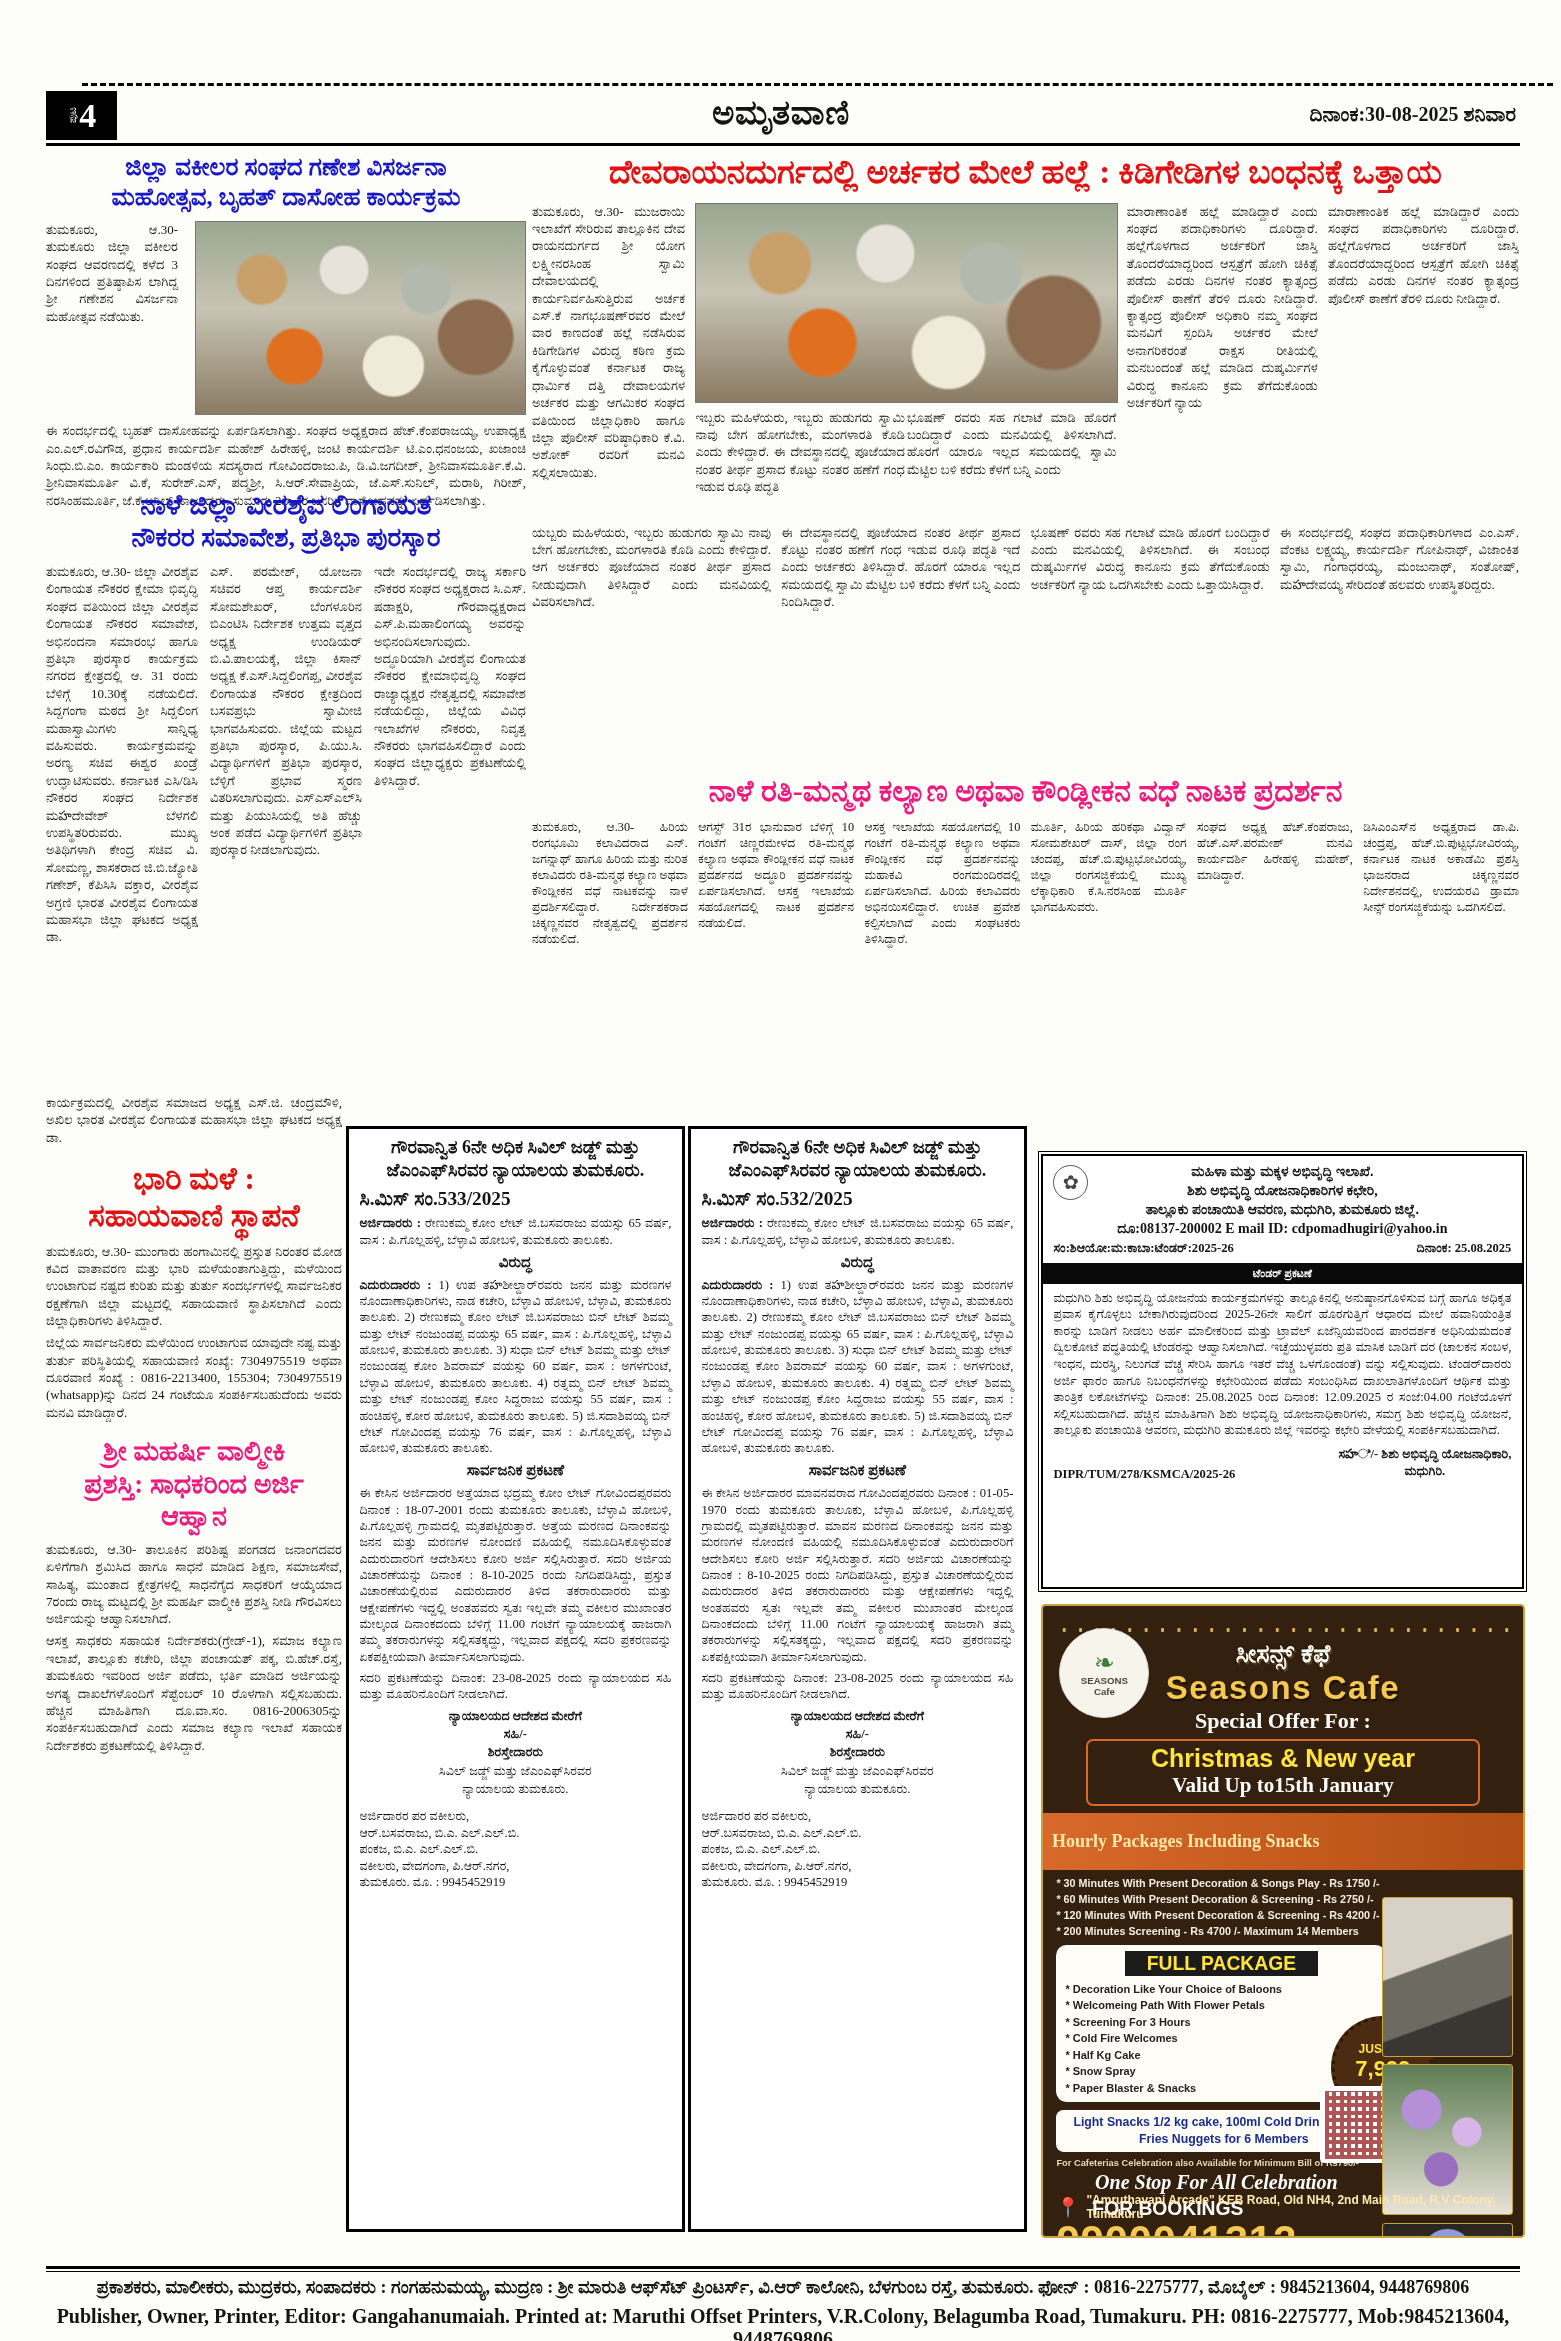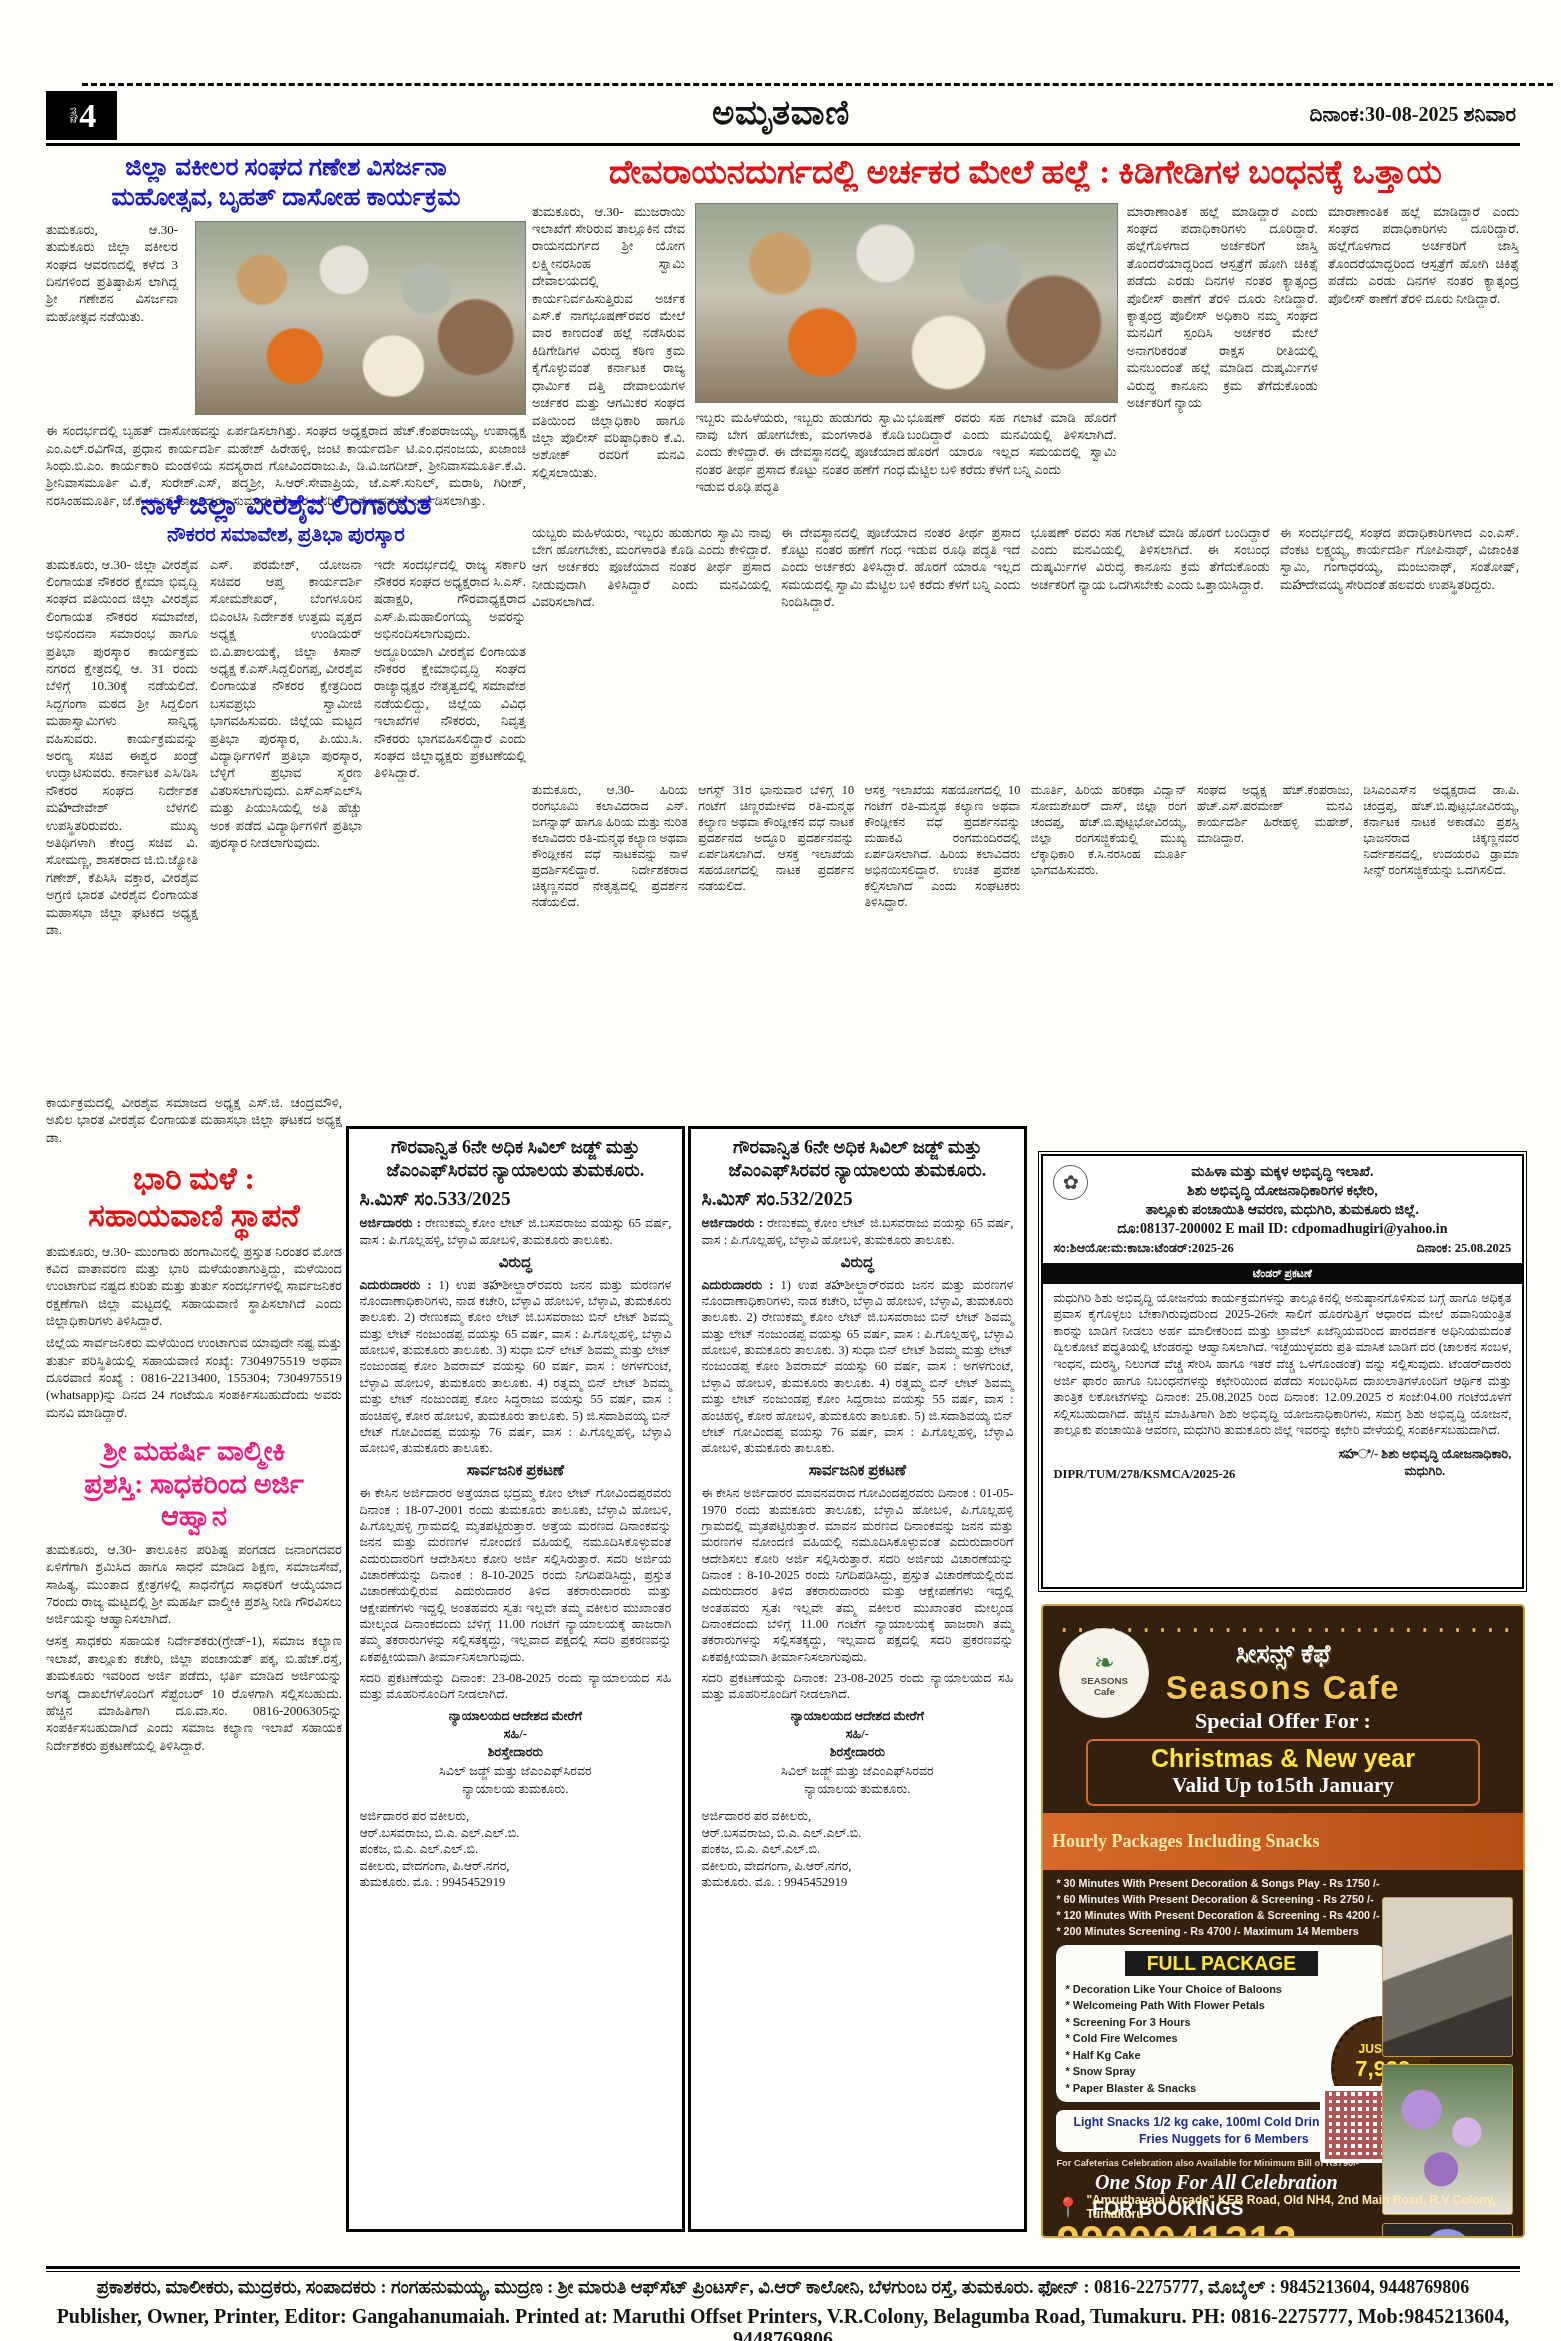--- a/index.html
+++ b/index.html
@@ -117,21 +117,21 @@
     <div class="hl-blue" style="font-size:24.5px;">ಮಹೋತ್ಸವ, ಬೃಹತ್ ದಾಸೋಹ ಕಾರ್ಯಕ್ರಮ</div>
     <div style="display:flex;gap:17px;margin-top:9px;">
       <div class="kn just" style="width:132px;">ತುಮಕೂರು, ಆ.30- ತುಮಕೂರು ಜಿಲ್ಲಾ ವಕೀಲರ ಸಂಘದ ಆವರಣದಲ್ಲಿ ಕಳೆದ 3 ದಿನಗಳಿಂದ ಪ್ರತಿಷ್ಠಾಪಿಸ ಲಾಗಿದ್ದ ಶ್ರೀ ಗಣೇಶನ ವಿಸರ್ಜನಾ ಮಹೋತ್ಸವ ನಡೆಯಿತು.</div>
       <div class="photo" style="flex:1;height:192px;"></div>
     </div>
     <div class="kn just" style="margin-top:7.4px;">ಈ ಸಂದರ್ಭದಲ್ಲಿ ಬೃಹತ್ ದಾಸೋಹವನ್ನು ಏರ್ಪಡಿಸಲಾಗಿತ್ತು. ಸಂಘದ ಅಧ್ಯಕ್ಷರಾದ ಹೆಚ್.ಕೆಂಪರಾಜಯ್ಯ, ಉಪಾಧ್ಯಕ್ಷ ಎಂ.ಎಲ್.ರವಿಗೌಡ, ಪ್ರಧಾನ ಕಾರ್ಯದರ್ಶಿ ಮಹೇಶ್ ಹಿರೇಹಳ್ಳಿ, ಜಂಟಿ ಕಾರ್ಯದರ್ಶಿ ಟಿ.ಎಂ.ಧನಂಜಯ, ಖಜಾಂಚಿ ಸಿಂಧು.ಬಿ.ಎಂ. ಕಾರ್ಯಕಾರಿ ಮಂಡಳಿಯ ಸದಸ್ಯರಾದ ಗೋವಿಂದರಾಜು.ಪಿ, ಡಿ.ವಿ.ಜಗದೀಶ್, ಶ್ರೀನಿವಾಸಮೂರ್ತಿ.ಕೆ.ವಿ. ಶ್ರೀನಿವಾಸಮೂರ್ತಿ ವಿ.ಕೆ, ಸುರೇಶ್.ಎಸ್, ಪದ್ಮಶ್ರೀ, ಸಿ.ಆರ್.ಸೇವಾಪ್ರಿಯ, ಜೆ.ಎಸ್.ಸುನಿಲ್, ಮರಾಠಿ, ಗಿರೀಶ್, ನರಸಿಂಹಮೂರ್ತಿ, ಜೆ.ಕೆ.ಅನಿಲ್ ಹಾಜರಿದ್ದರು. ಸುಮಾರು 2ಸಾವಿರ ಜನರಿಗೆ ದಾಸೋಹವನ್ನು ಏರ್ಪಡಿಸಲಾಗಿತ್ತು.</div>
   </div>
 
   <div class="abs" style="left:46px;top:488px;width:480px;">
     <div class="hl-blue" style="font-size:28px;">ನಾಳೆ ಜಿಲ್ಲಾ ವೀರಶೈವ ಲಿಂಗಾಯತ</div>
-    <div class="hl-blue" style="font-size:20px;">ನೌಕರರ ಸಮಾವೇಶ, ಪ್ರತಿಭಾ ಪುರಸ್ಕಾರ</div>
+    <div class="hl-blue" style="font-size:26px;">ನೌಕರರ ಸಮಾವೇಶ, ಪ್ರತಿಭಾ ಪುರಸ್ಕಾರ</div>
     <div class="cols" style="margin-top:9px;height:513px;">
       <div class="col kn just">ತುಮಕೂರು, ಆ.30- ಜಿಲ್ಲಾ ವೀರಶೈವ ಲಿಂಗಾಯತ ನೌಕರರ ಕ್ಷೇಮಾ ಭಿವೃದ್ಧಿ ಸಂಘದ ವತಿಯಿಂದ ಜಿಲ್ಲಾ ವೀರಶೈವ ಲಿಂಗಾಯತ ನೌಕರರ ಸಮಾವೇಶ, ಅಭಿನಂದನಾ ಸಮಾರಂಭ ಹಾಗೂ ಪ್ರತಿಭಾ ಪುರಸ್ಕಾರ ಕಾರ್ಯಕ್ರಮ ನಗರದ ಕ್ಷೇತ್ರದಲ್ಲಿ ಆ. 31 ರಂದು ಬೆಳಿಗ್ಗೆ 10.30ಕ್ಕೆ ನಡೆಯಲಿದೆ. ಸಿದ್ದಗಂಗಾ ಮಠದ ಶ್ರೀ ಸಿದ್ದಲಿಂಗ ಮಹಾಸ್ವಾಮಿಗಳು ಸಾನ್ನಿಧ್ಯ ವಹಿಸುವರು. ಕಾರ್ಯಕ್ರಮವನ್ನು ಅರಣ್ಯ ಸಚಿವ ಈಶ್ವರ ಖಂಡ್ರೆ ಉದ್ಘಾಟಿಸುವರು. ಕರ್ನಾಟಕ ಎಸಿ/ಡಿಸಿ ನೌಕರರ ಸಂಘದ ನಿರ್ದೇಶಕ ಮహದೇವೇಶ್ ಬೆಳಗಲಿ ಉಪಸ್ಥಿತರಿರುವರು. ಮುಖ್ಯ ಅತಿಥಿಗಳಾಗಿ ಕೇಂದ್ರ ಸಚಿವ ವಿ. ಸೋಮಣ್ಣ, ಶಾಸಕರಾದ ಜಿ.ಬಿ.ಜ್ಯೋತಿ ಗಣೇಶ್, ಕೆಪಿಸಿಸಿ ವಕ್ತಾರ, ವೀರಶೈವ ಅಗ್ರಣಿ ಭಾರತ ವೀರಶೈವ ಲಿಂಗಾಯತ ಮಹಾಸಭಾ ಜಿಲ್ಲಾ ಘಟಕದ ಅಧ್ಯಕ್ಷ ಡಾ.</div>
       <div class="col kn just">ಎಸ್. ಪರಮೇಶ್, ಯೋಜನಾ ಸಚಿವರ ಆಪ್ತ ಕಾರ್ಯದರ್ಶಿ ಸೋಮಶೇಖರ್, ಬೆಂಗಳೂರಿನ ಬಿಎಂಟಿಸಿ ನಿರ್ದೇಶಕ ಉತ್ತಮ ವೃತ್ತದ ಅಧ್ಯಕ್ಷ ಉಂಡಿಯರ್ ಬಿ.ವಿ.ಪಾಲಯಕ್ಕೆ, ಜಿಲ್ಲಾ ಕಿಸಾನ್ ಅಧ್ಯಕ್ಷ ಕೆ.ಎಸ್.ಸಿದ್ದಲಿಂಗಪ್ಪ, ವೀರಶೈವ ಲಿಂಗಾಯತ ನೌಕರರ ಕ್ಷೇತ್ರದಿಂದ ಬಸವಪ್ರಭು ಸ್ವಾಮೀಜಿ ಭಾಗವಹಿಸುವರು. ಜಿಲ್ಲೆಯ ಮಟ್ಟದ ಪ್ರತಿಭಾ ಪುರಸ್ಕಾರ, ಪಿ.ಯು.ಸಿ. ವಿದ್ಯಾರ್ಥಿಗಳಿಗೆ ಪ್ರತಿಭಾ ಪುರಸ್ಕಾರ, ಬೆಳ್ಳಿಗೆ ಪ್ರಭಾವ ಸ್ಮರಣ ವಿತರಿಸಲಾಗುವುದು. ಎಸ್‌ಎಸ್‌ಎಲ್‌ಸಿ ಮತ್ತು ಪಿಯುಸಿಯಲ್ಲಿ ಅತಿ ಹೆಚ್ಚು ಅಂಕ ಪಡೆದ ವಿದ್ಯಾರ್ಥಿಗಳಿಗೆ ಪ್ರತಿಭಾ ಪುರಸ್ಕಾರ ನೀಡಲಾಗುವುದು.</div>
       <div class="col kn just">ಇದೇ ಸಂದರ್ಭದಲ್ಲಿ ರಾಜ್ಯ ಸರ್ಕಾರಿ ನೌಕರರ ಸಂಘದ ಅಧ್ಯಕ್ಷರಾದ ಸಿ.ಎಸ್. ಷಡಾಕ್ಷರಿ, ಗೌರವಾಧ್ಯಕ್ಷರಾದ ಎಸ್.ಪಿ.ಮಹಾಲಿಂಗಯ್ಯ ಅವರನ್ನು ಅಭಿನಂದಿಸಲಾಗುವುದು. ಅದ್ಧೂರಿಯಾಗಿ ವೀರಶೈವ ಲಿಂಗಾಯತ ನೌಕರರ ಕ್ಷೇಮಾಭಿವೃದ್ಧಿ ಸಂಘದ ರಾಜ್ಯಾಧ್ಯಕ್ಷರ ನೇತೃತ್ವದಲ್ಲಿ ಸಮಾವೇಶ ನಡೆಯಲಿದ್ದು, ಜಿಲ್ಲೆಯ ವಿವಿಧ ಇಲಾಖೆಗಳ ನೌಕರರು, ನಿವೃತ್ತ ನೌಕರರು ಭಾಗವಹಿಸಲಿದ್ದಾರೆ ಎಂದು ಸಂಘದ ಜಿಲ್ಲಾಧ್ಯಕ್ಷರು ಪ್ರಕಟಣೆಯಲ್ಲಿ ತಿಳಿಸಿದ್ದಾರೆ.</div>
     </div>
   </div>
 
   <div class="abs" style="left:46px;top:1094px;width:296px;height:1133px;overflow:hidden;">
     <div class="kn just">ಕಾರ್ಯಕ್ರಮದಲ್ಲಿ ವೀರಶೈವ ಸಮಾಜದ ಅಧ್ಯಕ್ಷ ಎಸ್.ಜಿ. ಚಂದ್ರಮೌಳಿ, ಅಖಿಲ ಭಾರತ ವೀರಶೈವ ಲಿಂಗಾಯತ ಮಹಾಸಭಾ ಜಿಲ್ಲಾ ಘಟಕದ ಅಧ್ಯಕ್ಷ ಡಾ.</div>
     <div class="hl-red" style="font-size:31px;margin-top:13.4px;">ಭಾರಿ ಮಳೆ :</div>
@@ -161,20 +161,21 @@
     </div>
     <div style="display:flex;gap:10.4px;margin-top:6px;height:220px;overflow:hidden;">
       <div class="col kn just">ಯಬ್ಬರು ಮಹಿಳೆಯರು, ಇಬ್ಬರು ಹುಡುಗರು ಸ್ವಾಮಿ ನಾವು ಬೇಗ ಹೋಗಬೇಕು, ಮಂಗಳಾರತಿ ಕೊಡಿ ಎಂದು ಕೇಳಿದ್ದಾರೆ. ಆಗ ಅರ್ಚಕರು ಪೂಜೆಯಾದ ನಂತರ ತೀರ್ಥ ಪ್ರಸಾದ ನೀಡುವುದಾಗಿ ತಿಳಿಸಿದ್ದಾರೆ ಎಂದು ಮನವಿಯಲ್ಲಿ ವಿವರಿಸಲಾಗಿದೆ.</div>
       <div class="col kn just">ಈ ದೇವಸ್ಥಾನದಲ್ಲಿ ಪೂಜೆಯಾದ ನಂತರ ತೀರ್ಥ ಪ್ರಸಾದ ಕೊಟ್ಟು ನಂತರ ಹಣೆಗೆ ಗಂಧ ಇಡುವ ರೂಢಿ ಪದ್ಧತಿ ಇದೆ ಎಂದು ಅರ್ಚಕರು ತಿಳಿಸಿದ್ದಾರೆ. ಹೊರಗೆ ಯಾರೂ ಇಲ್ಲದ ಸಮಯದಲ್ಲಿ ಸ್ವಾಮಿ ಮೆಟ್ಟಿಲ ಬಳಿ ಕರೆದು ಕೆಳಗೆ ಬನ್ನಿ ಎಂದು ನಿಂದಿಸಿದ್ದಾರೆ.</div>
       <div class="col kn just">ಭೂಷಣ್ ರವರು ಸಹ ಗಲಾಟೆ ಮಾಡಿ ಹೊರಗೆ ಬಂದಿದ್ದಾರೆ ಎಂದು ಮನವಿಯಲ್ಲಿ ತಿಳಿಸಲಾಗಿದೆ. ಈ ಸಂಬಂಧ ದುಷ್ಕರ್ಮಿಗಳ ವಿರುದ್ಧ ಕಾನೂನು ಕ್ರಮ ತೆಗೆದುಕೊಂಡು ಅರ್ಚಕರಿಗೆ ನ್ಯಾಯ ಒದಗಿಸಬೇಕು ಎಂದು ಒತ್ತಾಯಿಸಿದ್ದಾರೆ.</div>
       <div class="col kn just">ಈ ಸಂದರ್ಭದಲ್ಲಿ ಸಂಘದ ಪದಾಧಿಕಾರಿಗಳಾದ ಎಂ.ಎಸ್. ವೆಂಕಟ ಲಕ್ಷ್ಮಯ್ಯ, ಕಾರ್ಯದರ್ಶಿ ಗೋಪಿನಾಥ್, ವಿಜಾಂಕಿತ ಸ್ವಾಮಿ, ಗಂಗಾಧರಯ್ಯ, ಮಂಜುನಾಥ್, ಸಂತೋಷ್, ಮహದೇವಯ್ಯ ಸೇರಿದಂತೆ ಹಲವರು ಉಪಸ್ಥಿತರಿದ್ದರು.</div>
     </div>
   </div>
 
   <div class="abs" style="left:532px;top:773px;width:987px;">
+    <div class="hl-pink" style="font-size:30px;">ನಾಳೆ ರತಿ-ಮನ್ಮಥ ಕಲ್ಯಾಣ ಅಥವಾ ಕೌಂಡ್ಲೀಕನ ವಧೆ ನಾಟಕ ಪ್ರದರ್ಶನ</div>
     <div style="display:flex;gap:10.4px;margin-top:10.4px;height:297px;overflow:hidden;">
       <div class="col kn-sm just">ತುಮಕೂರು, ಆ.30- ಹಿರಿಯ ರಂಗಭೂಮಿ ಕಲಾವಿದರಾದ ಎನ್. ಜಗನ್ನಾಥ್ ಹಾಗೂ ಹಿರಿಯ ಮತ್ತು ನುರಿತ ಕಲಾವಿದರು ರತಿ-ಮನ್ಮಥ ಕಲ್ಯಾಣ ಅಥವಾ ಕೌಂಡ್ಲೀಕನ ವಧೆ ನಾಟಕವನ್ನು ನಾಳೆ ಪ್ರದರ್ಶಿಸಲಿದ್ದಾರೆ. ನಿರ್ದೇಶಕರಾದ ಚಿಕ್ಕಣ್ಣನವರ ನೇತೃತ್ವದಲ್ಲಿ ಪ್ರದರ್ಶನ ನಡೆಯಲಿದೆ.</div>
       <div class="col kn-sm just">ಆಗಸ್ಟ್ 31ರ ಭಾನುವಾರ ಬೆಳಿಗ್ಗೆ 10 ಗಂಟೆಗೆ ಚಿಣ್ಣರಮೇಳದ ರತಿ-ಮನ್ಮಥ ಕಲ್ಯಾಣ ಅಥವಾ ಕೌಂಡ್ಲೀಕನ ವಧೆ ನಾಟಕ ಪ್ರದರ್ಶನದ ಅದ್ಧೂರಿ ಪ್ರದರ್ಶನವನ್ನು ಏರ್ಪಡಿಸಲಾಗಿದೆ. ಆಸಕ್ತ ಇಲಾಖೆಯ ಸಹಯೋಗದಲ್ಲಿ ನಾಟಕ ಪ್ರದರ್ಶನ ನಡೆಯಲಿದೆ.</div>
       <div class="col kn-sm just">ಆಸಕ್ತ ಇಲಾಖೆಯ ಸಹಯೋಗದಲ್ಲಿ 10 ಗಂಟೆಗೆ ರತಿ-ಮನ್ಮಥ ಕಲ್ಯಾಣ ಅಥವಾ ಕೌಂಡ್ಲೀಕನ ವಧೆ ಪ್ರದರ್ಶನವನ್ನು ಮಹಾಕವಿ ರಂಗಮಂದಿರದಲ್ಲಿ ಏರ್ಪಡಿಸಲಾಗಿದೆ. ಹಿರಿಯ ಕಲಾವಿದರು ಅಭಿನಯಿಸಲಿದ್ದಾರೆ. ಉಚಿತ ಪ್ರವೇಶ ಕಲ್ಪಿಸಲಾಗಿದೆ ಎಂದು ಸಂಘಟಕರು ತಿಳಿಸಿದ್ದಾರೆ.</div>
       <div class="col kn-sm just">ಮೂರ್ತಿ, ಹಿರಿಯ ಹರಿಕಥಾ ವಿದ್ವಾನ್ ಸೋಮಶೇಖರ್ ದಾಸ್, ಜಿಲ್ಲಾ ರಂಗ ಚಂದಪ್ಪ, ಹೆಚ್.ಬಿ.ಪುಟ್ಟಭೋವಿರಯ್ಯ, ಜಿಲ್ಲಾ ರಂಗಸಜ್ಜಿಕೆಯಲ್ಲಿ ಮುಖ್ಯ ಲೆಕ್ಕಾಧಿಕಾರಿ ಕೆ.ಸಿ.ನರಸಿಂಹ ಮೂರ್ತಿ ಭಾಗವಹಿಸುವರು.</div>
       <div class="col kn-sm just">ಸಂಘದ ಅಧ್ಯಕ್ಷ ಹೆಚ್.ಕೆಂಪರಾಜು, ಹೆಚ್.ಎಸ್.ಪರಮೇಶ್ ಮನವಿ ಕಾರ್ಯದರ್ಶಿ ಹಿರೇಹಳ್ಳಿ ಮಹೇಶ್, ಮಾಡಿದ್ದಾರೆ.</div>
       <div class="col kn-sm just">ಡಿಸಿಎಂಎಸ್‌ನ ಅಧ್ಯಕ್ಷರಾದ ಡಾ.ಪಿ. ಚಂದ್ರಪ್ಪ, ಹೆಚ್.ಬಿ.ಪುಟ್ಟಭೋವಿರಯ್ಯ, ಕರ್ನಾಟಕ ನಾಟಕ ಅಕಾಡೆಮಿ ಪ್ರಶಸ್ತಿ ಭಾಜನರಾದ ಚಿಕ್ಕಣ್ಣನವರ ನಿರ್ದೇಶನದಲ್ಲಿ, ಉದಯರವಿ ಡ್ರಾಮಾ ಸೀನ್ಸ್ ರಂಗಸಜ್ಜಿಕೆಯನ್ನು ಒದಗಿಸಲಿದೆ.</div>
     </div>
   </div>
 

